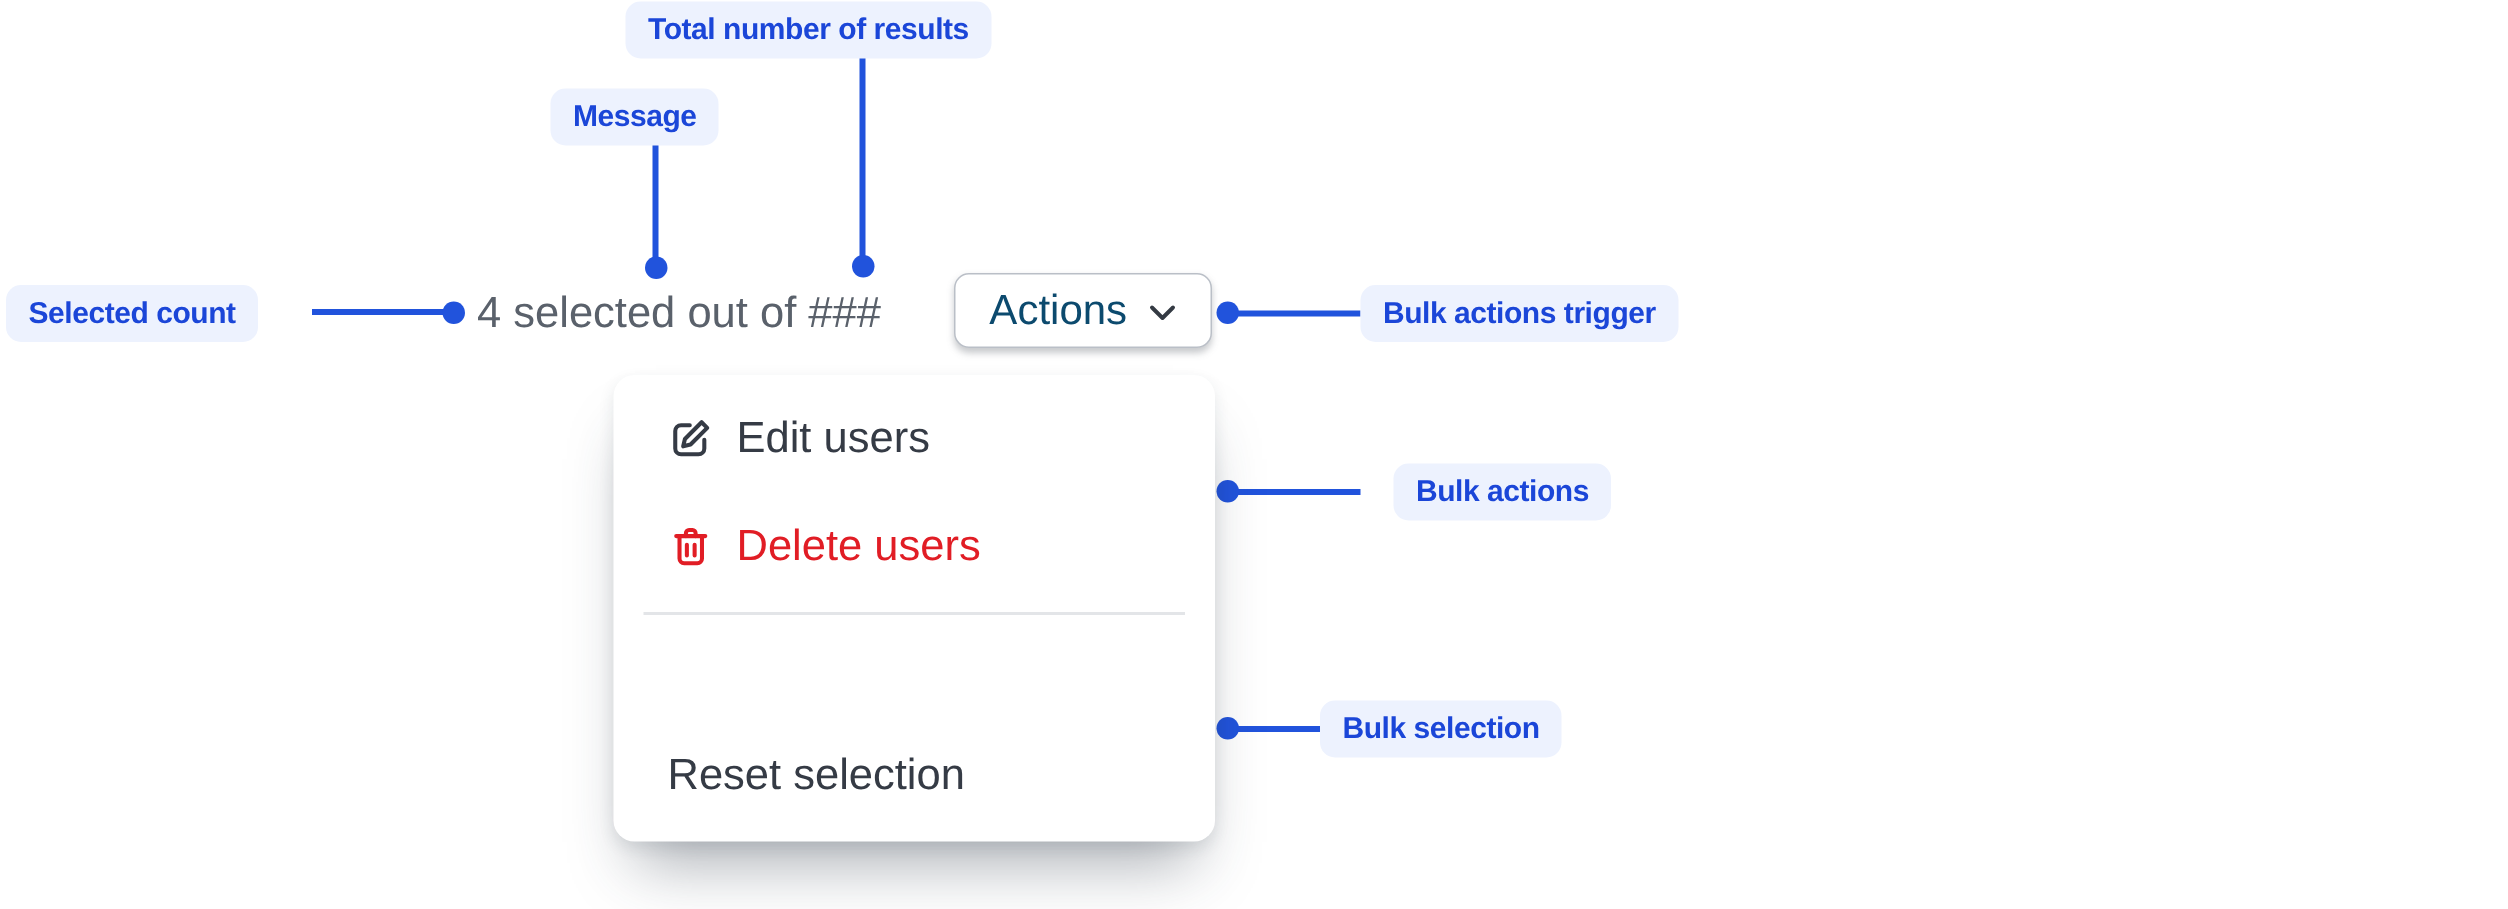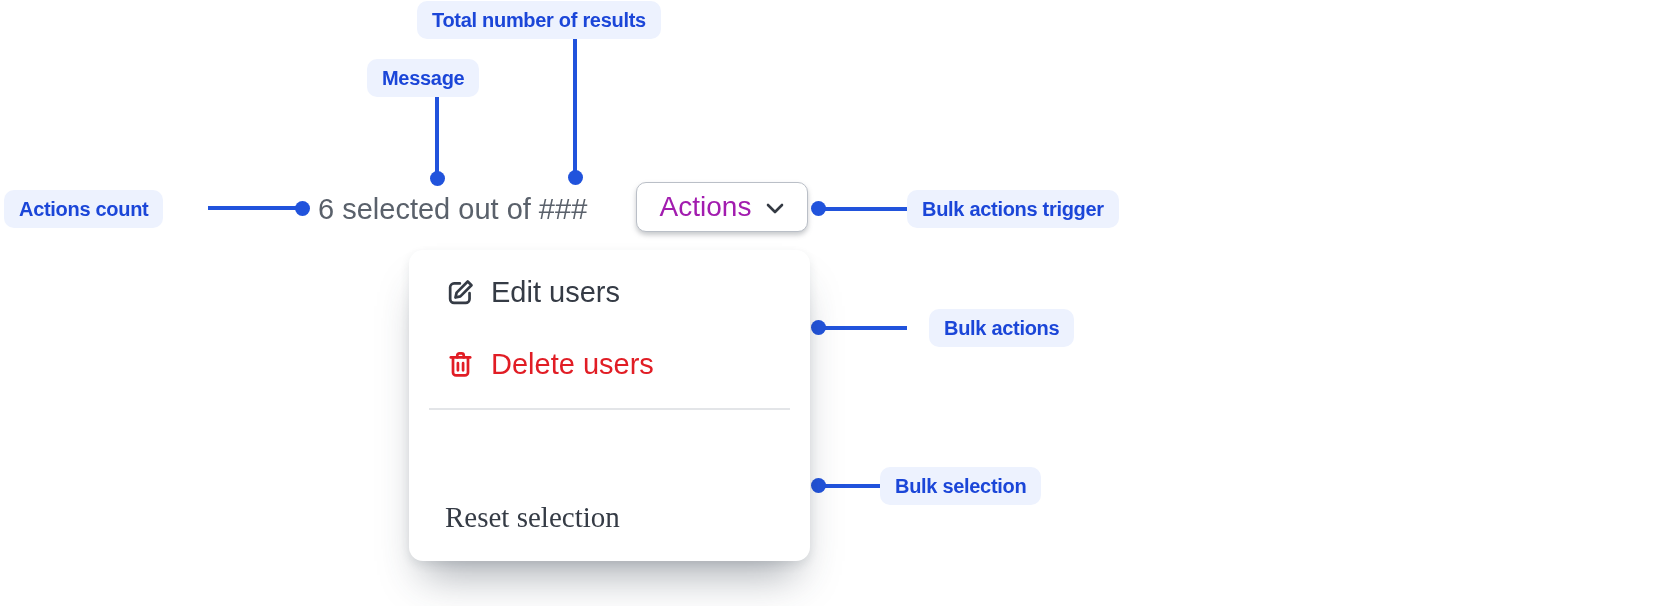--- a/index.html
+++ b/index.html
@@ -72,21 +72,21 @@
     height: 50px;
     display: flex;
     align-items: center;
     justify-content: center;
     gap: 15px;
     background: #ffffff;
     border: 1px solid #babfc7;
     border-radius: 10px;
     box-shadow: 0 3px 5px rgba(95, 101, 110, 0.35);
     font-size: 28px;
-    color: #a21caf;
+    color: #0c4a6e;
     cursor: pointer;
     box-sizing: border-box;
   }
   .actions-btn svg { display: block; margin-top: 3px; }
 
   
   .menu-panel {
     position: absolute;
     z-index: 2;
     left: 409px;
@@ -125,21 +125,21 @@
     position: absolute;
     left: 20px;
     right: 20px;
     top: 158px;
     height: 2px;
     background: #e3e5e8;
   }
   .mi-edit   { top: 20px; }
   .mi-delete { top: 92px; }
   .mi-select { top: 174px; }
-  .mi-reset  { top: 245px; font-family: Liberation Serif, serif; }
+  .mi-reset  { top: 245px; }
 </style>
 </head>
 <body>
 
 <div class="stage">
 
   <div class="conn v" style="left:573px; top:22px;  height:155px;"></div>
   <div class="dot" style="left:568px; top:170px;"></div>
 
   <div class="conn v" style="left:435px; top:80px;  height:98px;"></div>
@@ -154,29 +154,29 @@
   <div class="conn h" style="left:820px; top:326px; width:87px;"></div>
   <div class="dot" style="left:811px; top:320px;"></div>
 
   <div class="conn h" style="left:820px; top:484px; width:87px;"></div>
   <div class="dot" style="left:811px; top:478px;"></div>
 
   <div class="pill" style="left:417px; top:1px;">Total number of results</div>
 
   <div class="pill" style="left:367px; top:59px;">Message</div>
 
-  <div class="pill" style="left:4px; top:190px;">Actions count</div>
+  <div class="pill" style="left:4px; top:190px;">Selected count</div>
 
   <div class="pill" style="left:907px; top:190px;">Bulk actions trigger</div>
 
   <div class="pill" style="left:907px; top:309px;margin-left:22px;">Bulk actions</div>
 
   <div class="pill" style="left:880px; top:467px;">Bulk selection</div>
 
-  <div class="message">6 selected out of ###</div>
+  <div class="message">4 selected out of ###</div>
 
   <button class="actions-btn">
     <span>Actions</span>
     <span>
       <svg width="18" height="11" viewBox="0 0 18 11" fill="none">
         <path d="M2 2l7 7 7-7" stroke="#343a43" stroke-width="2.6" stroke-linecap="round" stroke-linejoin="round"></path>
       </svg>
     </span>
   </button>
 

